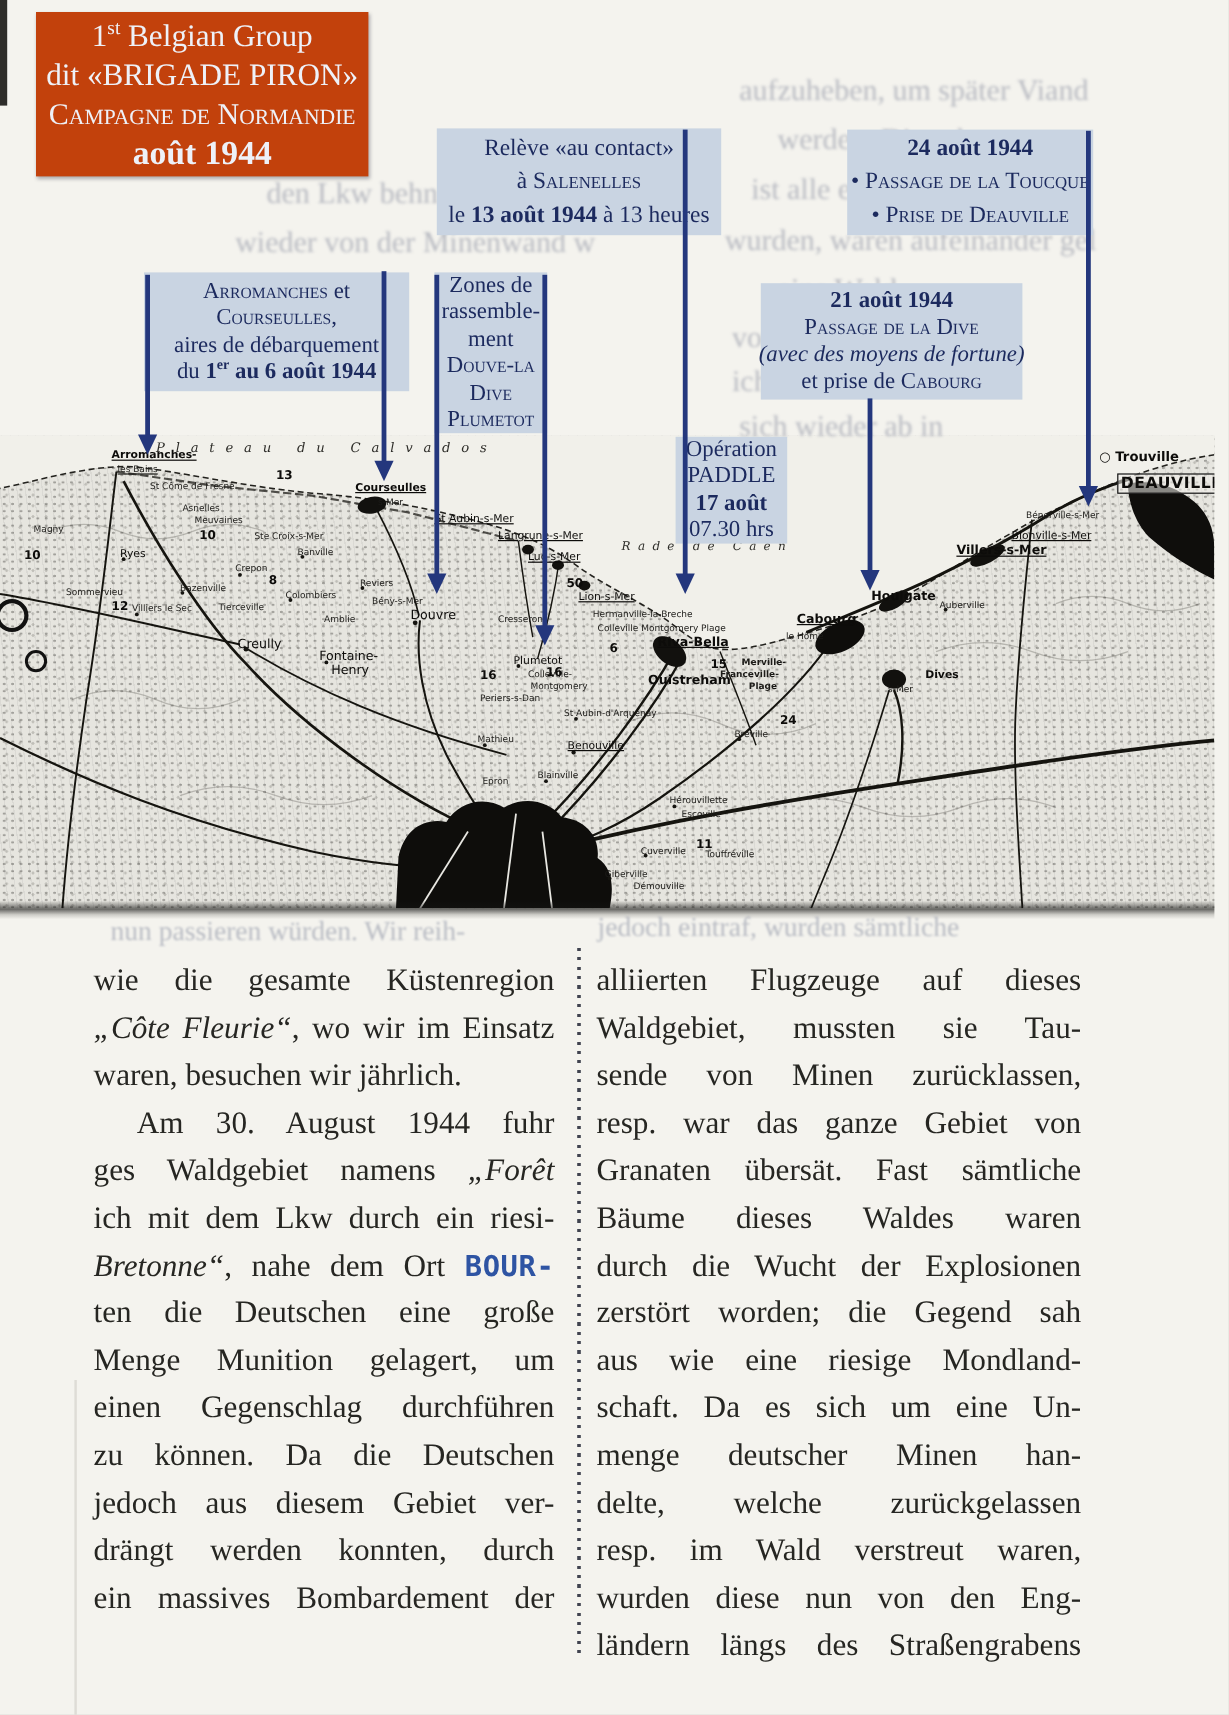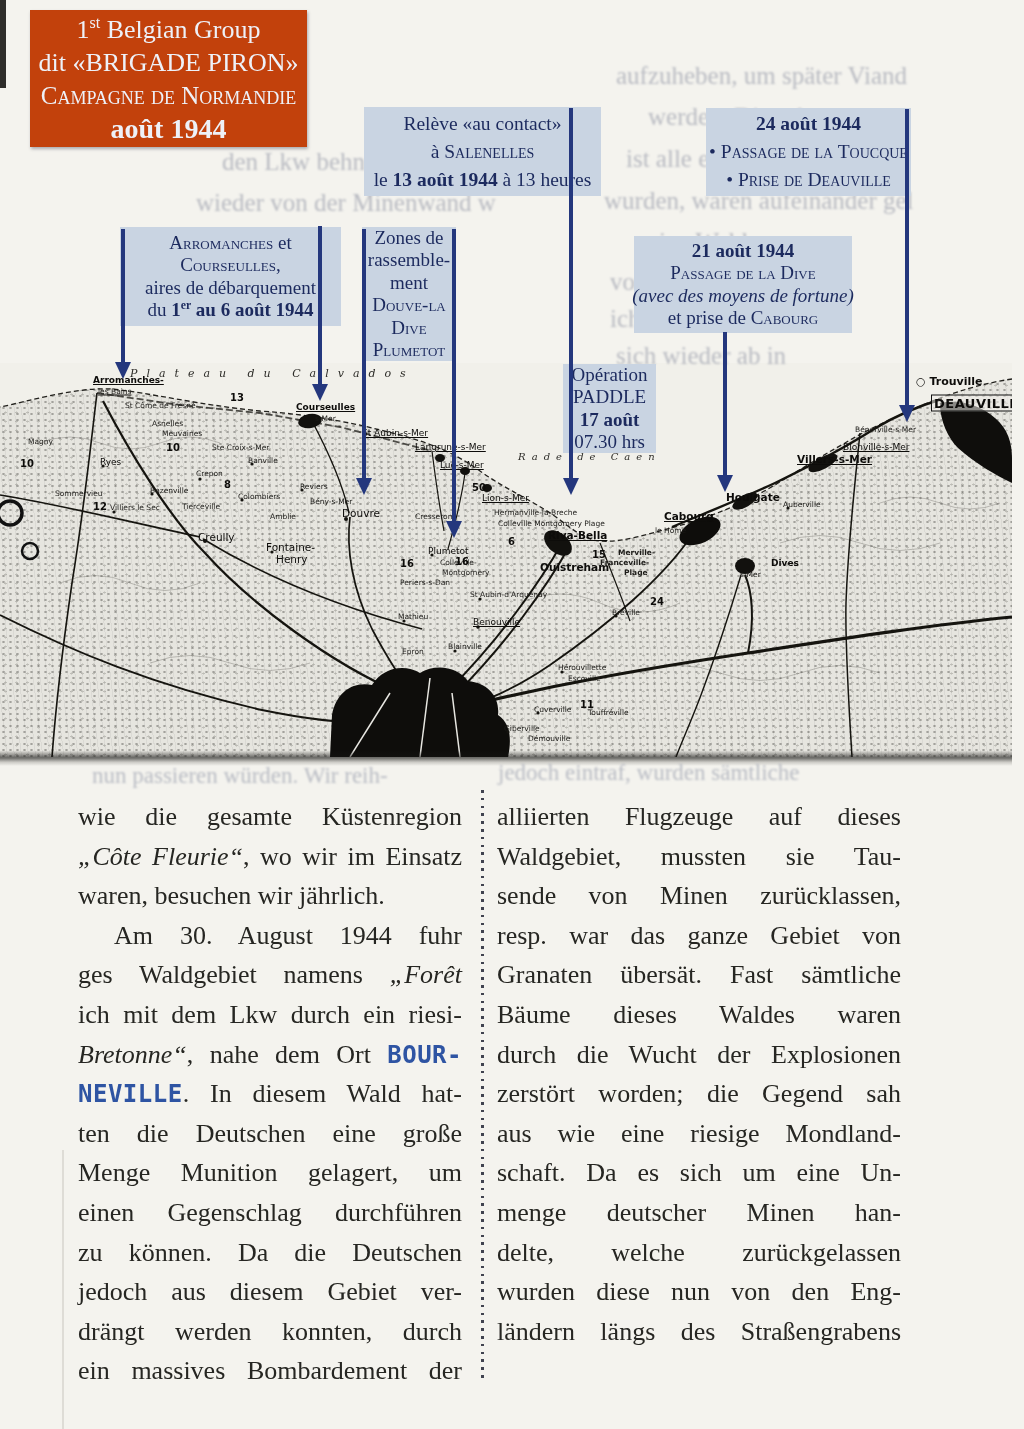--- a/index.html
+++ b/index.html
@@ -314,21 +314,20 @@
     <div class="ghost" style="left: 222px; top: 148px;">den Lkw behn</div>
     <div class="ghost" style="left: 196px; top: 189px;">wieder von der Minenwand w</div>
     <div class="col" style="left: 78px; width: 384px;">
       <div class="bline"><span>wie die gesamte Küstenregion</span></div>
       <div class="bline"><span class="i">„Côte Fleurie“</span><span>, wo wir im Einsatz</span></div>
       <div class="bline last"><span>waren, besuchen wir jährlich.</span></div>
       <div class="bline ind"><span>Am 30. August 1944 fuhr</span></div>
       <div class="bline"><span>ges Waldgebiet namens </span><span class="i">„Forêt</span></div>
       <div class="bline"><span>ich mit dem Lkw durch ein riesi-</span></div>
       <div class="bline"><span class="i">Bretonne“</span><span>, nahe dem Ort </span><span class="mono-blue">BOUR-</span></div>
-      <div class="bline"><span class="mono-blue">NEVILLE</span><span>. In diesem Wald hat-</span></div>
       <div class="bline"><span>ten die Deutschen eine große</span></div>
       <div class="bline"><span>Menge Munition gelagert, um</span></div>
       <div class="bline"><span>einen Gegenschlag durchführen</span></div>
       <div class="bline"><span>zu können. Da die Deutschen</span></div>
       <div class="bline"><span>jedoch aus diesem Gebiet ver-</span></div>
       <div class="bline"><span>drängt werden konnten, durch</span></div>
       <div class="bline"><span>ein massives Bombardement der</span></div>
     </div>
     <div class="col" style="left: 497px; width: 404px;">
       <div class="bline"><span>alliierten Flugzeuge auf dieses</span></div>
@@ -336,16 +335,17 @@
       <div class="bline"><span>sende von Minen zurücklassen,</span></div>
       <div class="bline"><span>resp. war das ganze Gebiet von</span></div>
       <div class="bline"><span>Granaten übersät. Fast sämtliche</span></div>
       <div class="bline"><span>Bäume dieses Waldes waren</span></div>
       <div class="bline"><span>durch die Wucht der Explosionen</span></div>
       <div class="bline"><span>zerstört worden; die Gegend sah</span></div>
       <div class="bline"><span>aus wie eine riesige Mondland-</span></div>
       <div class="bline"><span>schaft. Da es sich um eine Un-</span></div>
       <div class="bline"><span>menge deutscher Minen han-</span></div>
       <div class="bline"><span>delte, welche zurückgelassen</span></div>
+      <div class="bline"><span>resp. im Wald verstreut waren,</span></div>
       <div class="bline"><span>wurden diese nun von den Eng-</span></div>
       <div class="bline"><span>ländern längs des Straßengrabens</span></div>
     </div>
   </div>
 
 </body></html>

